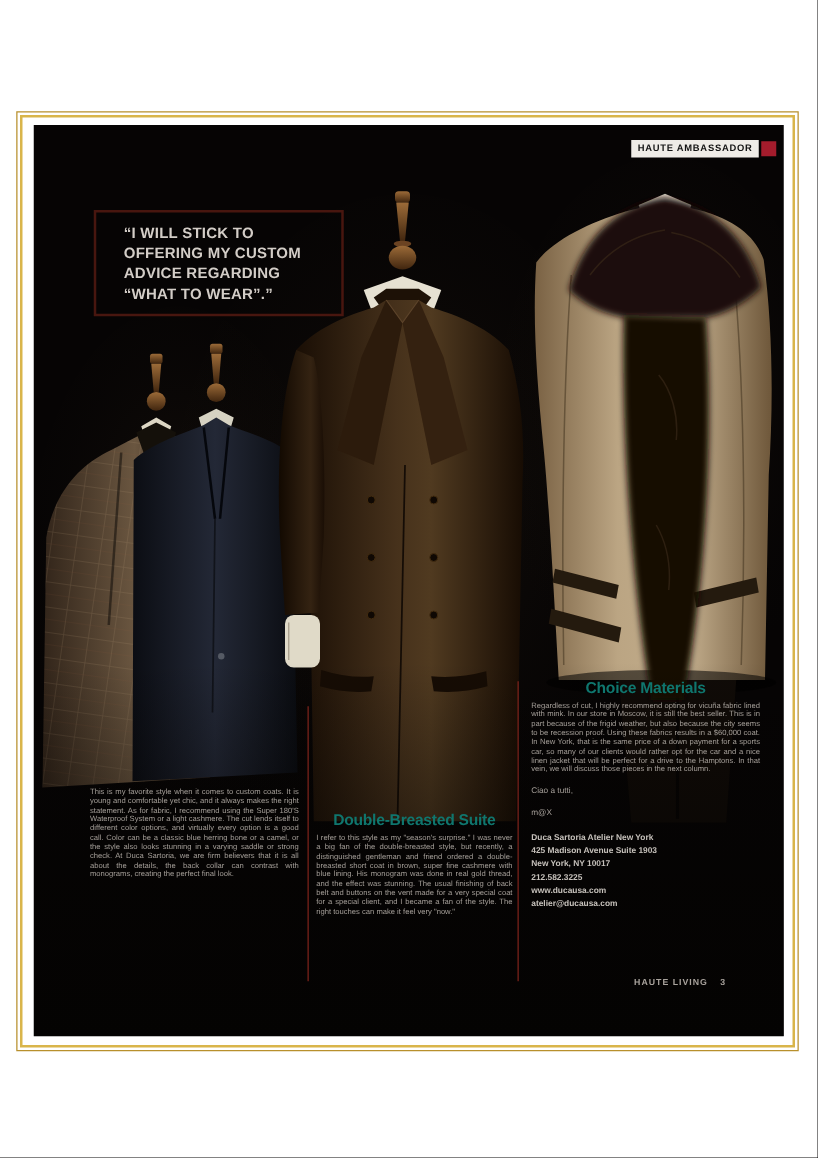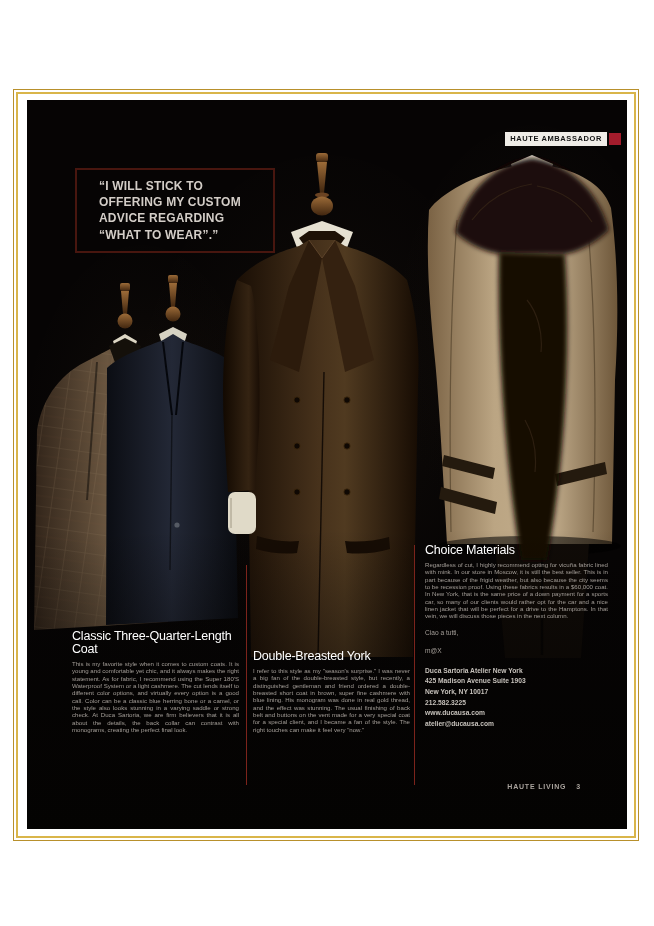--- a/index.html
+++ b/index.html
@@ -16,40 +16,40 @@
     content:"";position:absolute;inset:2px;border:2px solid #d9b54a;
   }
   
   .page{
     position:absolute;left:27px;top:100px;width:600px;height:729px;
     background:#060404;overflow:hidden;
   }
   .art{position:absolute;left:0;top:0;width:600px;height:729px;display:block;}
 
   
-  .badge-row{position:absolute;top:32px;right:6px;display:flex;align-items:center;gap:2px;}
+  .badge-row{position:absolute;top:12px;right:6px;display:flex;align-items:center;gap:2px;}
   .badge-label{
     background:#efece7;color:#141414;font-size:7.5px;font-weight:bold;
     letter-spacing:.6px;padding:3px 5px;line-height:1;
   }
   .badge-square{width:12px;height:12px;background:#a31c2c;}
 
   
   .quote{
     position:absolute;left:48px;top:68px;width:152px;
     border:2px solid #48160f;padding:8px 22px;
     color:#d3cdc7;font-size:12px;font-weight:bold;line-height:1.35;
     letter-spacing:.2px;
   }
 
   
   .article{position:absolute;}
   .article h3{
-    margin:0 0 4px 0;color:#ffffff;font-size:12.5px;line-height:1.04;
-    font-weight:normal;letter-spacing:-.2px;
+    margin:0 0 4px 0;color:#0f766e;font-size:12.5px;line-height:1.04;
+    font-weight:bold;letter-spacing:-.2px;text-align:center;
   }
   .article p{
     margin:0;color:#a49e98;font-size:6.1px;line-height:1.2;text-align:justify;
   }
   .col-classic{left:45px;top:530px;width:167px;}
   .col-double{left:226px;top:550px;width:157px;}
   .col-choice{left:398px;top:444px;width:183px;}
 
   .signoff{margin-top:9px;color:#a49e98;font-size:6.6px;text-align:left;}
   .signature{margin-top:11px;color:#a49e98;font-size:6.6px;text-align:left;}
@@ -225,26 +225,25 @@
     <span class="badge-label">HAUTE AMBASSADOR</span>
     <span class="badge-square"></span>
   </div>
 
   <div class="quote">“I WILL STICK TO OFFERING MY CUSTOM ADVICE REGARDING “WHAT TO WEAR”.”</div>
 
   <div class="rule rule-1"></div>
   <div class="rule rule-2"></div>
 
   <div class="article col-classic">
-    <h3>Classic Three-Quarter-Length Coat</h3>
     <p>This is my favorite style when it comes to custom coats. It is young and comfortable yet chic, and it always makes the right statement. As for fabric, I recommend using the Super 180'S Waterproof System or a light cashmere. The cut lends itself to different color options, and virtually every option is a good call. Color can be a classic blue herring bone or a camel, or the style also looks stunning in a varying saddle or strong check. At Duca Sartoria, we are firm believers that it is all about the details, the back collar can contrast with monograms, creating the perfect final look.</p>
   </div>
 
   <div class="article col-double">
-    <h3>Double-Breasted York</h3>
+    <h3>Double-Breasted Suite</h3>
     <p>I refer to this style as my "season's surprise." I was never a big fan of the double-breasted style, but recently, a distinguished gentleman and friend ordered a double-breasted short coat in brown, super fine cashmere with blue lining. His monogram was done in real gold thread, and the effect was stunning. The usual finishing of back belt and buttons on the vent made for a very special coat for a special client, and I became a fan of the style. The right touches can make it feel very "now."</p>
   </div>
 
   <div class="article col-choice">
     <h3>Choice Materials</h3>
     <p>Regardless of cut, I highly recommend opting for vicuña fabric lined with mink. In our store in Moscow, it is still the best seller. This is in part because of the frigid weather, but also because the city seems to be recession proof. Using these fabrics results in a $60,000 coat. In New York, that is the same price of a down payment for a sports car, so many of our clients would rather opt for the car and a nice linen jacket that will be perfect for a drive to the Hamptons. In that vein, we will discuss those pieces in the next column.</p>
     <div class="signoff">Ciao a tutti,</div>
     <div class="signature">m@X</div>
     <div class="contact">
       <div>Duca Sartoria Atelier New York</div>

